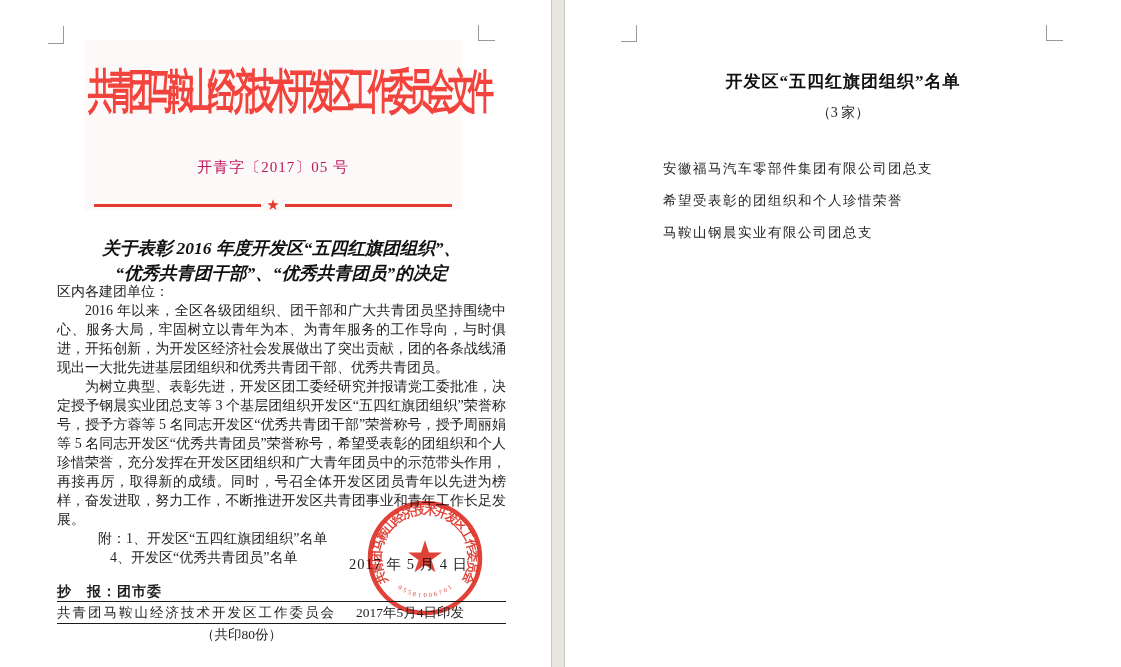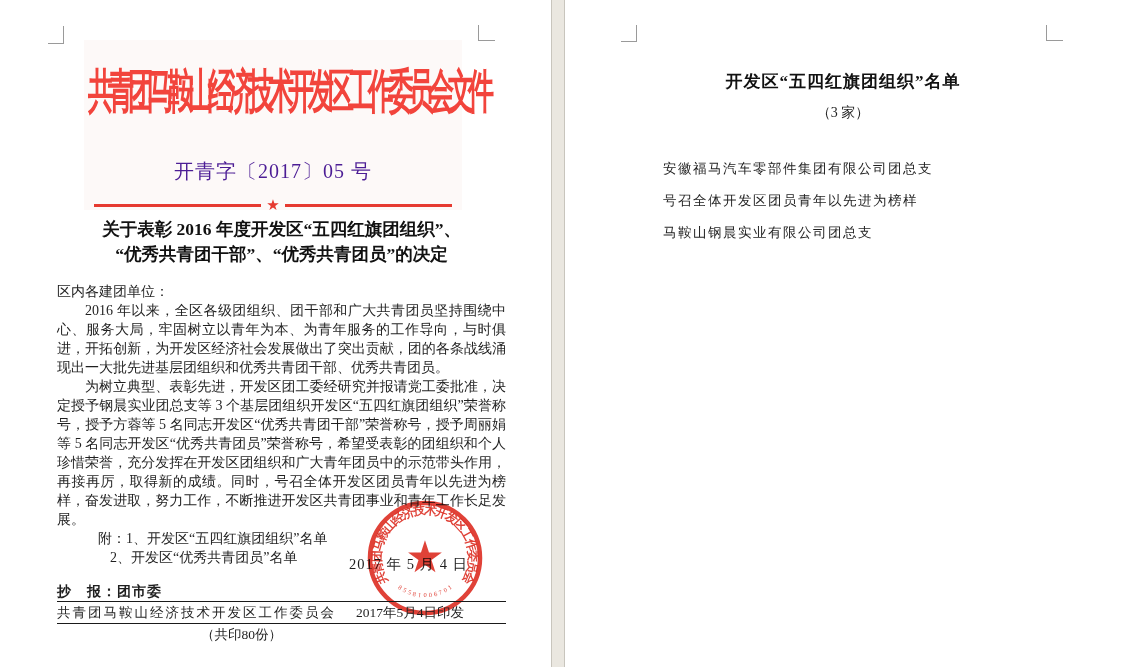--- a/index.html
+++ b/index.html
@@ -20,28 +20,28 @@
   .mark-bl { border-left:1px solid #9a9a9a;  border-bottom:1px solid #9a9a9a; }
 
   
   .banner-block { position:absolute; left:84px; top:40px; width:378px; height:170px;
                   background:#fdf9f8; }
   .banner-text { position:absolute; top:20px; left:0; width:100%; text-align:center;
                  white-space:nowrap; font-weight:bold; font-size:26px; letter-spacing:-6px;
                  text-indent:4px; color:#f2443c; transform:scaleY(1.8);
                  transform-origin:top center; }
   .doc-number { position:absolute; top:118px; left:0; width:100%; text-align:center;
-                font-size:20px; letter-spacing:1px; color:#4c1d95; }
+                font-size:15px; letter-spacing:1px; color:#be185d; }
   .red-rule { position:absolute; top:158px; left:10px; right:10px; display:flex;
               align-items:center; }
   .red-rule .seg { flex:1; height:3px; background:#e63a30; }
   .red-rule .star { color:#e63a30; font-size:15px; line-height:15px; margin:0 5px; }
 
-  .doc-title { position:absolute; left:57px; top:217px; width:449px; text-align:center;
-               font-weight:bold; font-size:17.5px; line-height:25px; color:#111; }
+  .doc-title { position:absolute; left:57px; top:236px; width:449px; text-align:center;
+               font-weight:bold; font-size:17.5px; line-height:25px; color:#111;font-style:italic; }
 
   .doc-body { position:absolute; left:57px; top:282px; width:449px; font-size:14px;
               line-height:19px; text-align:justify; }
   .doc-body p { text-indent:2em; }
   .att-1 { padding-left:41px; }
   .att-2 { padding-left:68px; }
   .att-3 { padding-left:53px; }
 
   .doc-date { position:absolute; left:57px; top:555px; width:449px; text-align:right;
               padding-right:38px; font-size:14.5px; letter-spacing:1px; }
@@ -93,21 +93,21 @@
     <div class="doc-title">
       <div>关于表彰 2016 年度开发区“五四红旗团组织”、</div>
       <div>“优秀共青团干部”、“优秀共青团员”的决定</div>
     </div>
 
     <div class="doc-body">
       <div>区内各建团单位：</div>
       <p>2016 年以来，全区各级团组织、团干部和广大共青团员坚持围绕中心、服务大局，牢固树立以青年为本、为青年服务的工作导向，与时俱进，开拓创新，为开发区经济社会发展做出了突出贡献，团的各条战线涌现出一大批先进基层团组织和优秀共青团干部、优秀共青团员。</p>
       <p>为树立典型、表彰先进，开发区团工委经研究并报请党工委批准，决定授予钢晨实业团总支等 3 个基层团组织开发区“五四红旗团组织”荣誉称号，授予方蓉等 5 名同志开发区“优秀共青团干部”荣誉称号，授予周丽娟等 5 名同志开发区“优秀共青团员”荣誉称号，希望受表彰的团组织和个人珍惜荣誉，充分发挥在开发区团组织和广大青年团员中的示范带头作用，再接再厉，取得新的成绩。同时，号召全体开发区团员青年以先进为榜样，奋发进取，努力工作，不断推进开发区共青团事业和青年工作长足发展。</p>
       <div class="att-1">附：1、开发区“五四红旗团组织”名单</div>
-      <div class="att-3">2、开发区“优秀共青团员”名单</div>
+      <div class="att-3">4、开发区“优秀共青团员”名单</div>
     </div>
 
     <div class="doc-date">2017 年 5 月 4 日</div>
 
     <svg class="seal" viewBox="0 0 126 124">
       <circle cx="63" cy="62" r="55" fill="none" stroke="#dd3227" stroke-width="4.5" opacity="0.92"></circle>
       <defs>
         <path id="sealArcTop" d="M 27,87.2 A 44,44 0 1 1 99,87.2" fill="none"></path>
         <path id="sealArcBottom" d="M 33,90 A 45,45 0 0 0 93,90" fill="none"></path>
       </defs>
@@ -135,18 +135,18 @@
   <div class="page page-right">
 
     <div class="mark mark-br" style="left:56px;top:25px;width:16px;height:17px;"></div>
     <div class="mark mark-bl" style="left:481px;top:25px;width:17px;height:16px;"></div>
 
     <div class="p2-title">开发区“五四红旗团组织”名单</div>
     <div class="p2-count">（3 家）</div>
 
     <ul class="p2-list">
       <li>安徽福马汽车零部件集团有限公司团总支</li>
-      <li>号召全体开发区团员青年以先进为榜样</li>
+      <li>希望受表彰的团组织和个人珍惜荣誉</li>
       <li>马鞍山钢晨实业有限公司团总支</li>
     </ul>
   </div>
 
 </div>
 
 </body></html>

